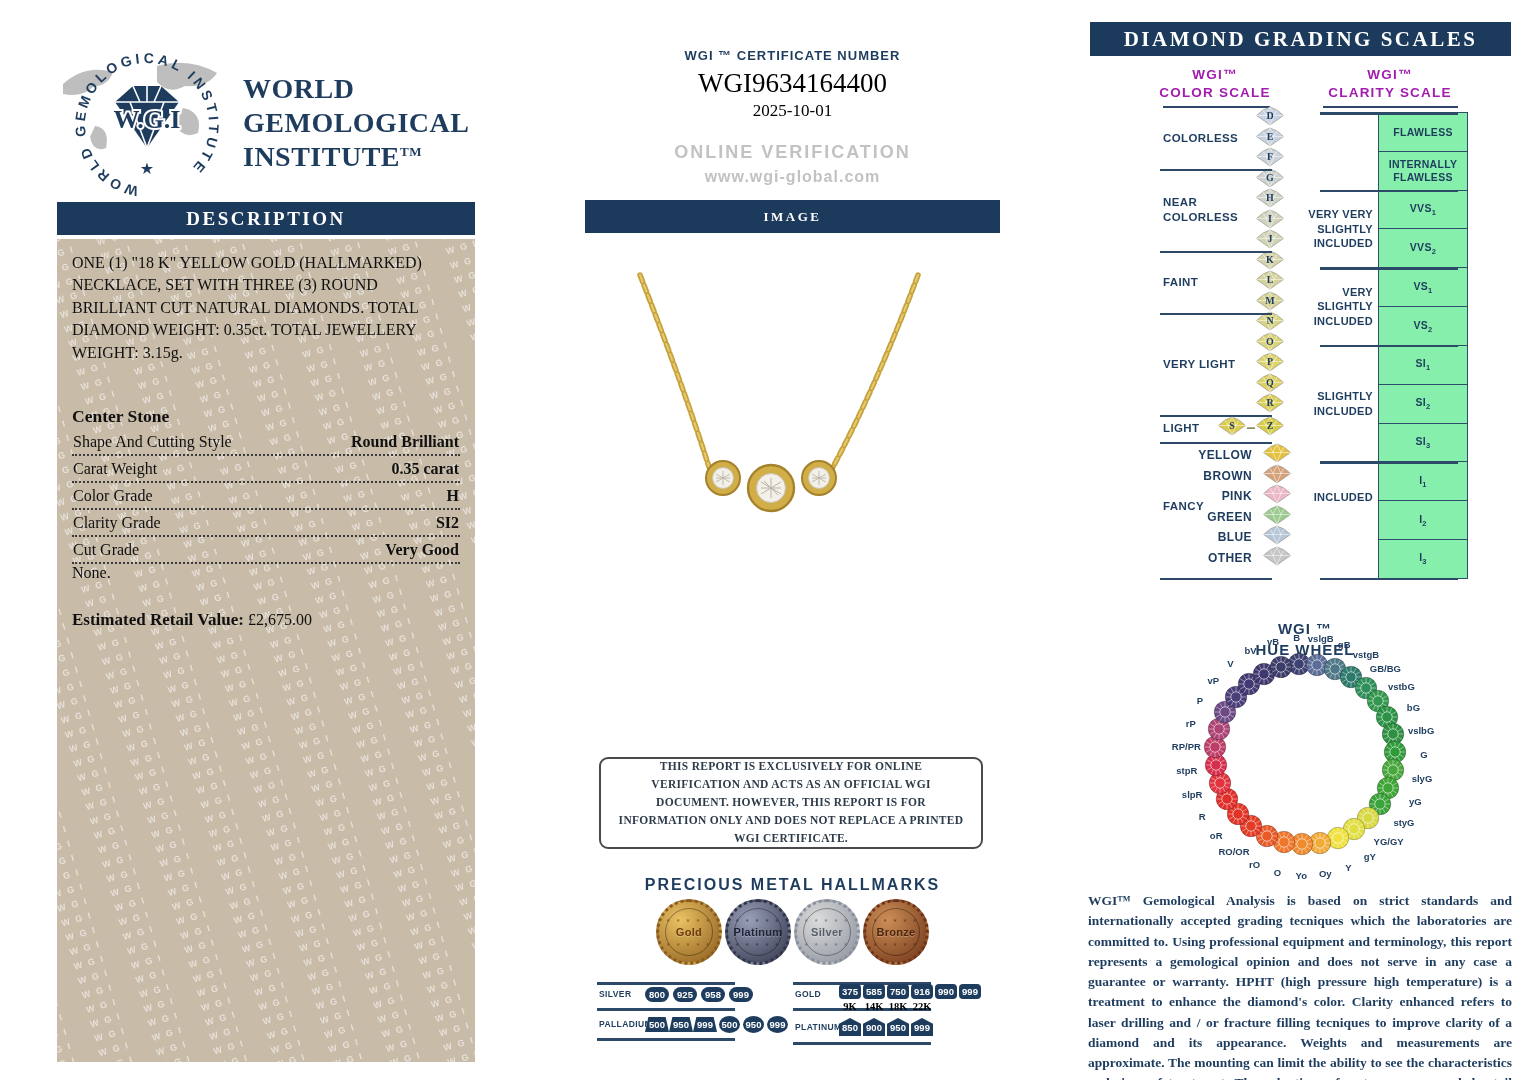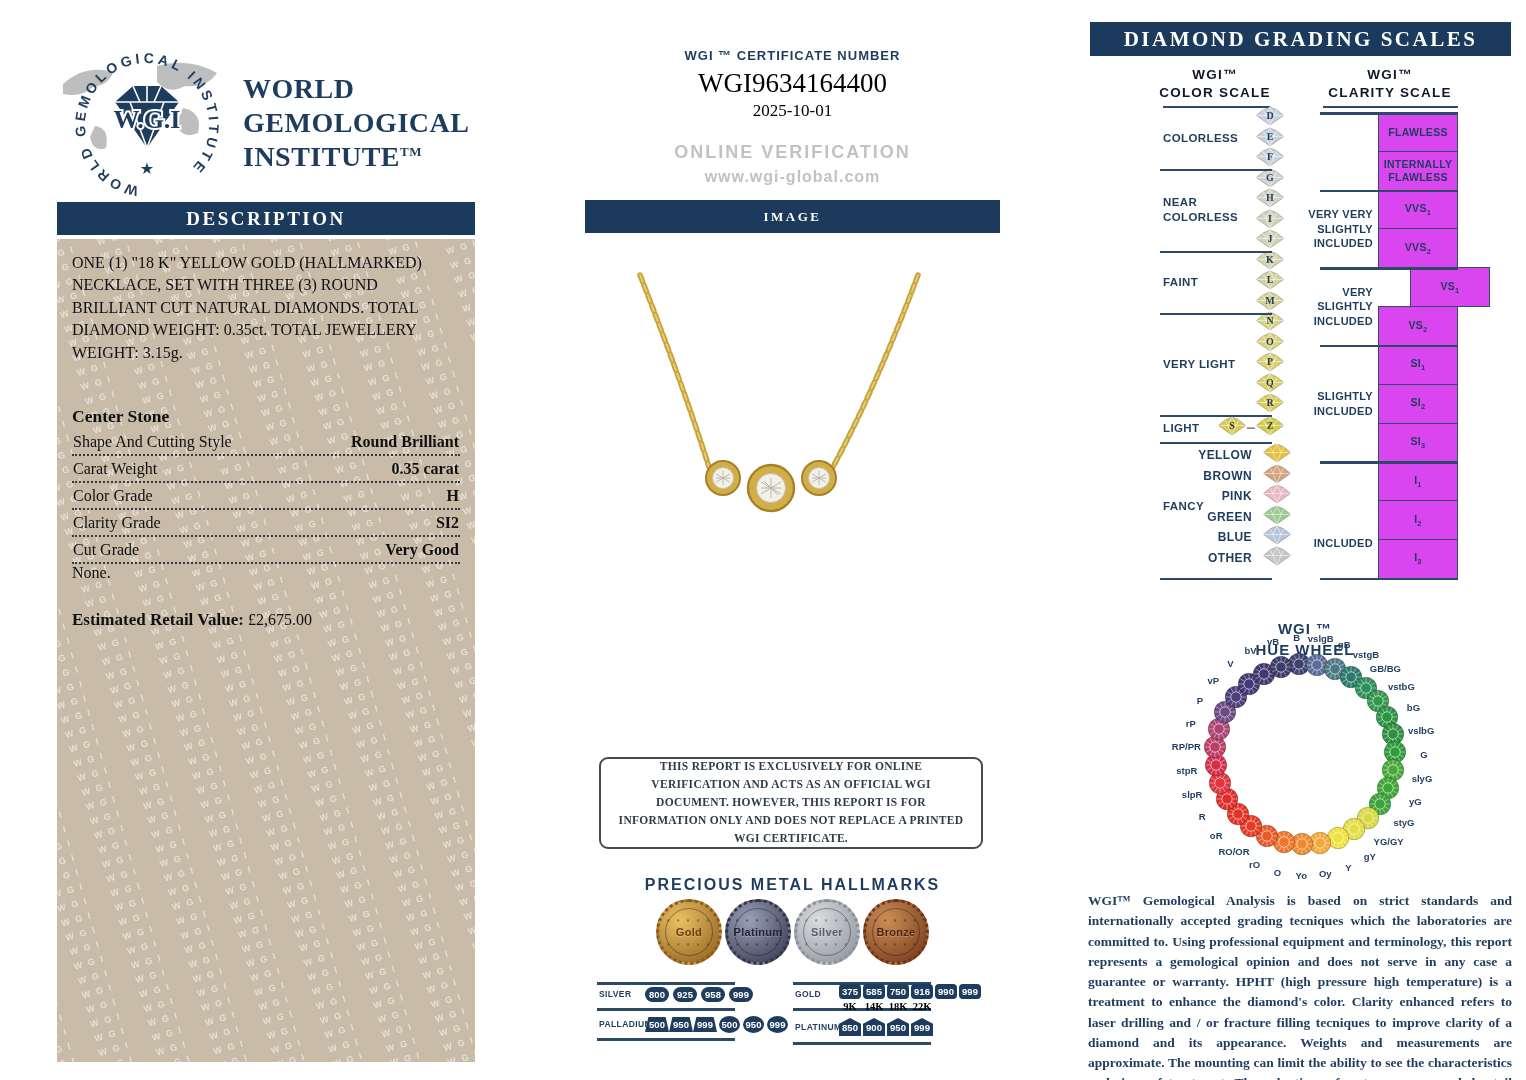--- a/index.html
+++ b/index.html
@@ -64,31 +64,31 @@
   .hm-sq{border-radius:4px;width:22px;}
   .hm-trap{clip-path:polygon(14% 0,86% 0,100% 100%,0 100%);}
   .hm-round{border-radius:50%;width:21px;height:17px;}
   .hm-house{clip-path:polygon(50% 0,100% 32%,100% 100%,0 100%,0 32%);height:18px;width:22px;}
   .hm-karat{position:absolute;font-family:"Liberation Serif","DejaVu Serif",serif;
             font-weight:bold;font-size:10.5px;color:#000;width:24px;text-align:center;}
 
   
   #scales{left:1090px;top:60px;width:421px;height:532px;}
   .sc-head{position:absolute;width:150px;text-align:center;font-weight:bold;font-size:13.5px;
-           color:#0f172a;letter-spacing:1.2px;line-height:1.35;}
+           color:#a21caf;letter-spacing:1.2px;line-height:1.35;}
   .sc-line{position:absolute;background:#2c4a68;height:2px;}
   .sc-glabel{position:absolute;font-weight:bold;font-size:11.5px;color:#1e3c5e;letter-spacing:.4px;
              line-height:1.3;transform:translateY(-50%);}
   .sc-gem{position:absolute;transform:translate(-50%,-50%);}
   .sc-dash{position:absolute;color:#8a8a62;font-weight:bold;transform:translate(-50%,-50%);}
   .sc-fancy-name{position:absolute;font-weight:bold;font-size:12px;color:#1e3c5e;letter-spacing:.4px;
                  text-align:right;transform:translateY(-50%);width:100px;}
   .cl-glabel{position:absolute;font-weight:bold;font-size:11px;color:#1e3c5e;letter-spacing:.3px;
              line-height:1.3;text-align:right;width:78px;transform:translateY(-50%);}
-  .cl-box{position:absolute;left:288px;width:80px;background:#d946ef;border:1px solid #2e4d6b;
+  .cl-box{position:absolute;left:288px;width:90px;background:#86efac;border:1px solid #2e4d6b;
           box-sizing:border-box;display:flex;align-items:center;justify-content:center;text-align:center;
           font-weight:bold;font-size:10.5px;color:#1e3c5e;letter-spacing:.3px;line-height:1.2;padding:0 4px;}
   .cl-box sub{font-size:7.5px;}
   .cl-thick{position:absolute;background:#2c4a68;height:2.5px;left:230px;width:138px;}
   #hue{left:1090px;top:618px;width:430px;height:272px;}
   #hue-title{position:absolute;left:115px;top:0px;width:200px;text-align:center;font-weight:bold;
              font-size:15px;color:#1e3c5e;letter-spacing:1px;line-height:1.4;}
   .hw-gem{position:absolute;transform:translate(-50%,-50%);}
   .hw-label{position:absolute;font-weight:bold;font-size:9.5px;color:#1e3c5e;white-space:nowrap;
             transform:translate(-50%,-50%);}
@@ -422,21 +422,21 @@
       </div>
       <div class="cl-box" style="top: 90.83px; height: 39.83px;">
         <span>INTERNALLY FLAWLESS</span>
       </div>
       <div class="cl-box" style="top: 129.66px; height: 39.83px;">
         <span>VVS<sub>1</sub></span>
       </div>
       <div class="cl-box" style="top: 168.49px; height: 39.83px;">
         <span>VVS<sub>2</sub></span>
       </div>
-      <div class="cl-box" style="top: 207.32px; height: 39.83px; margin-left: 32px;">
+      <div class="cl-box" style="top: 207.32px; height: 39.83px;">
         <span>VS<sub>1</sub></span>
       </div>
       <div class="cl-box" style="top: 246.15px; height: 39.83px;">
         <span>VS<sub>2</sub></span>
       </div>
       <div class="cl-box" style="top: 284.98px; height: 39.83px;">
         <span>SI<sub>1</sub></span>
       </div>
       <div class="cl-box" style="top: 323.81px; height: 39.83px;">
         <span>SI<sub>2</sub></span>
@@ -455,21 +455,21 @@
       </div>
       <div class="cl-thick" style="top: 52px;"></div>
       <div class="cl-thick" style="top: 129.66px;"></div>
       <div class="cl-thick" style="top: 207.32px;"></div>
       <div class="cl-thick" style="top: 284.98px;"></div>
       <div class="cl-thick" style="top: 401.47px;"></div>
       <div class="cl-thick" style="top: 517.96px;"></div>
       <div class="cl-glabel" style="left: 205px; top: 168.49px;">VERY VERY SLIGHTLY INCLUDED</div>
       <div class="cl-glabel" style="left: 205px; top: 246.15px;">VERY SLIGHTLY INCLUDED</div>
       <div class="cl-glabel" style="left: 205px; top: 343.225px;">SLIGHTLY INCLUDED</div>
-      <div class="cl-glabel" style="left: 205px; top: 483px;">INCLUDED</div>
+      <div class="cl-glabel" style="left: 205px; top: 437px;">INCLUDED</div>
     </div>
 
   <div class="abs" id="hue">
     <div id="hue-title">
       <div>WGI ™</div>
       <div>HUE WHEEL</div>
     </div>
   <div class="hw-gem" style="left: 208.722px; top: 48.2192px;"><svg width="24" height="24" viewBox="0 0 24 24">
     <circle cx="12" cy="12" r="10.8" fill="#3e4272" stroke="rgba(0,0,0,0.3)" stroke-width="0.8"></circle>
     <circle cx="12" cy="12" r="5.2" fill="none" stroke="rgba(255,255,255,0.65)" stroke-width="0.9"></circle>

